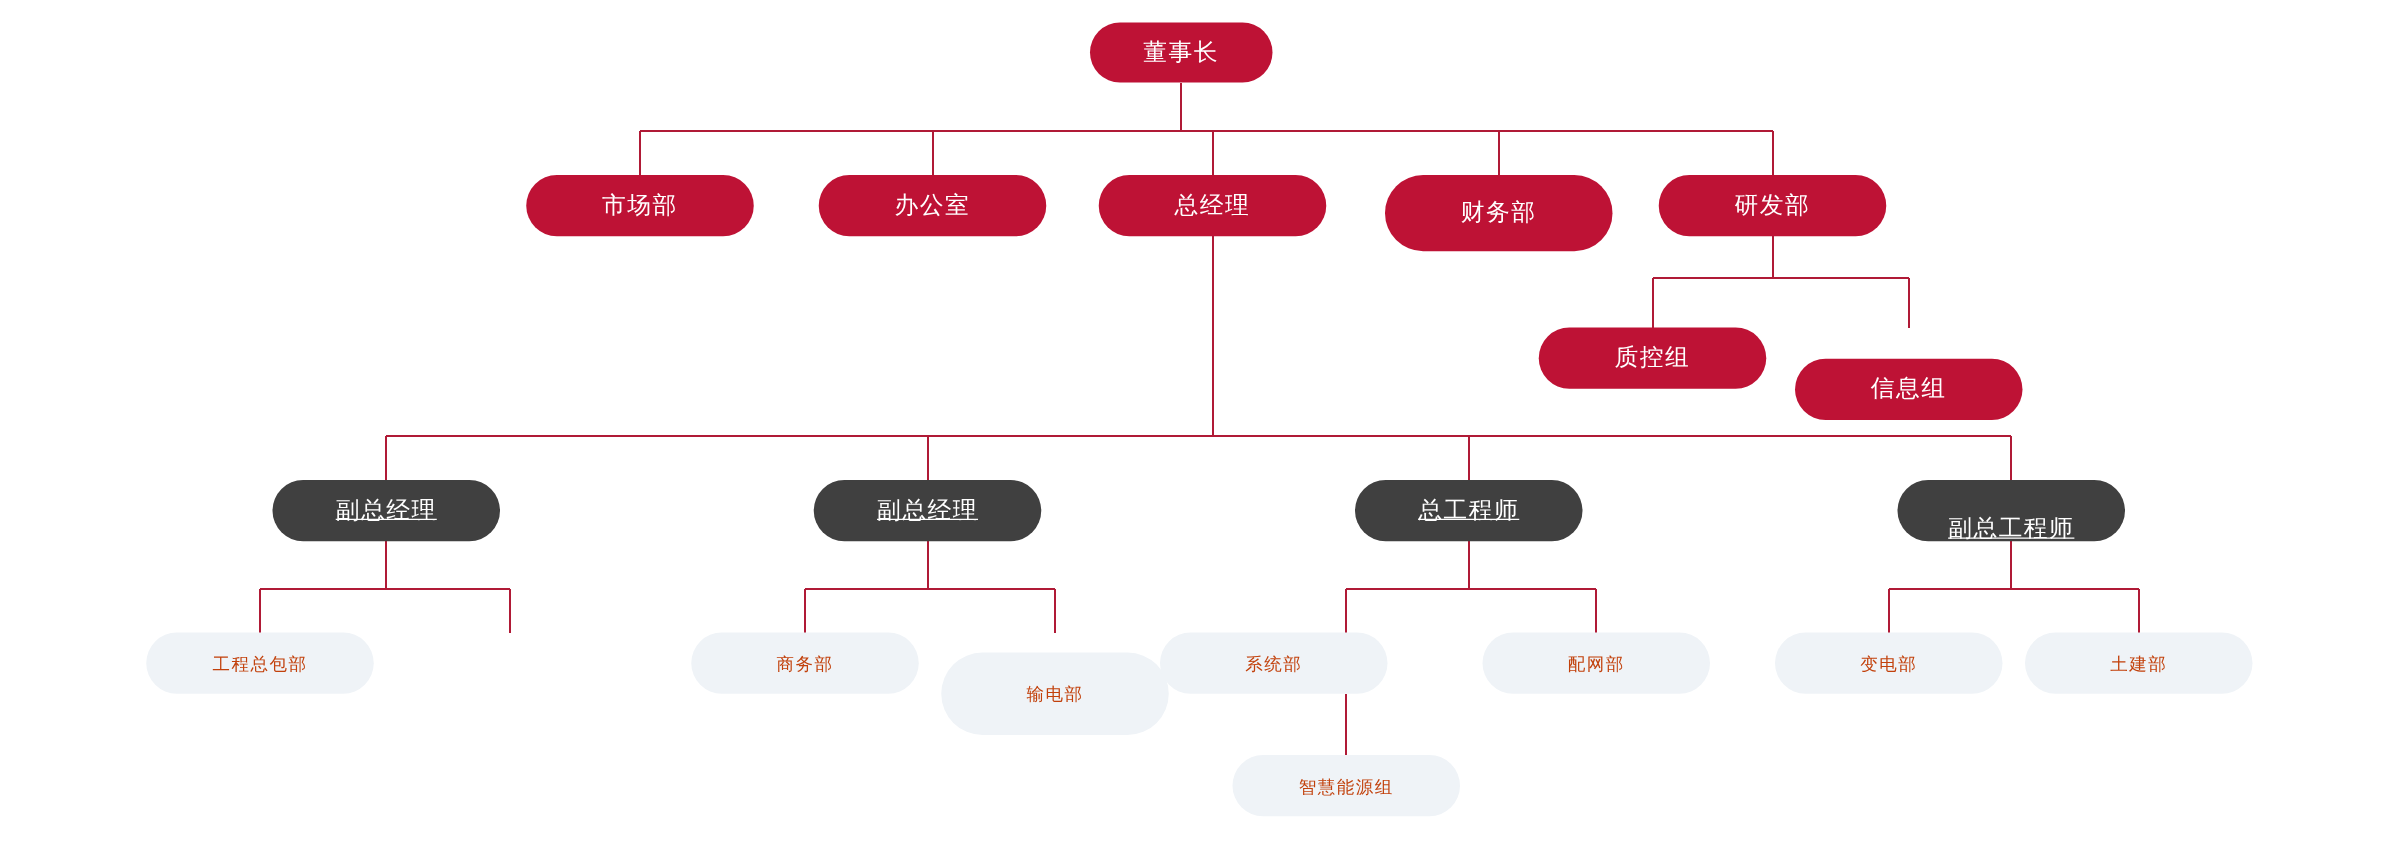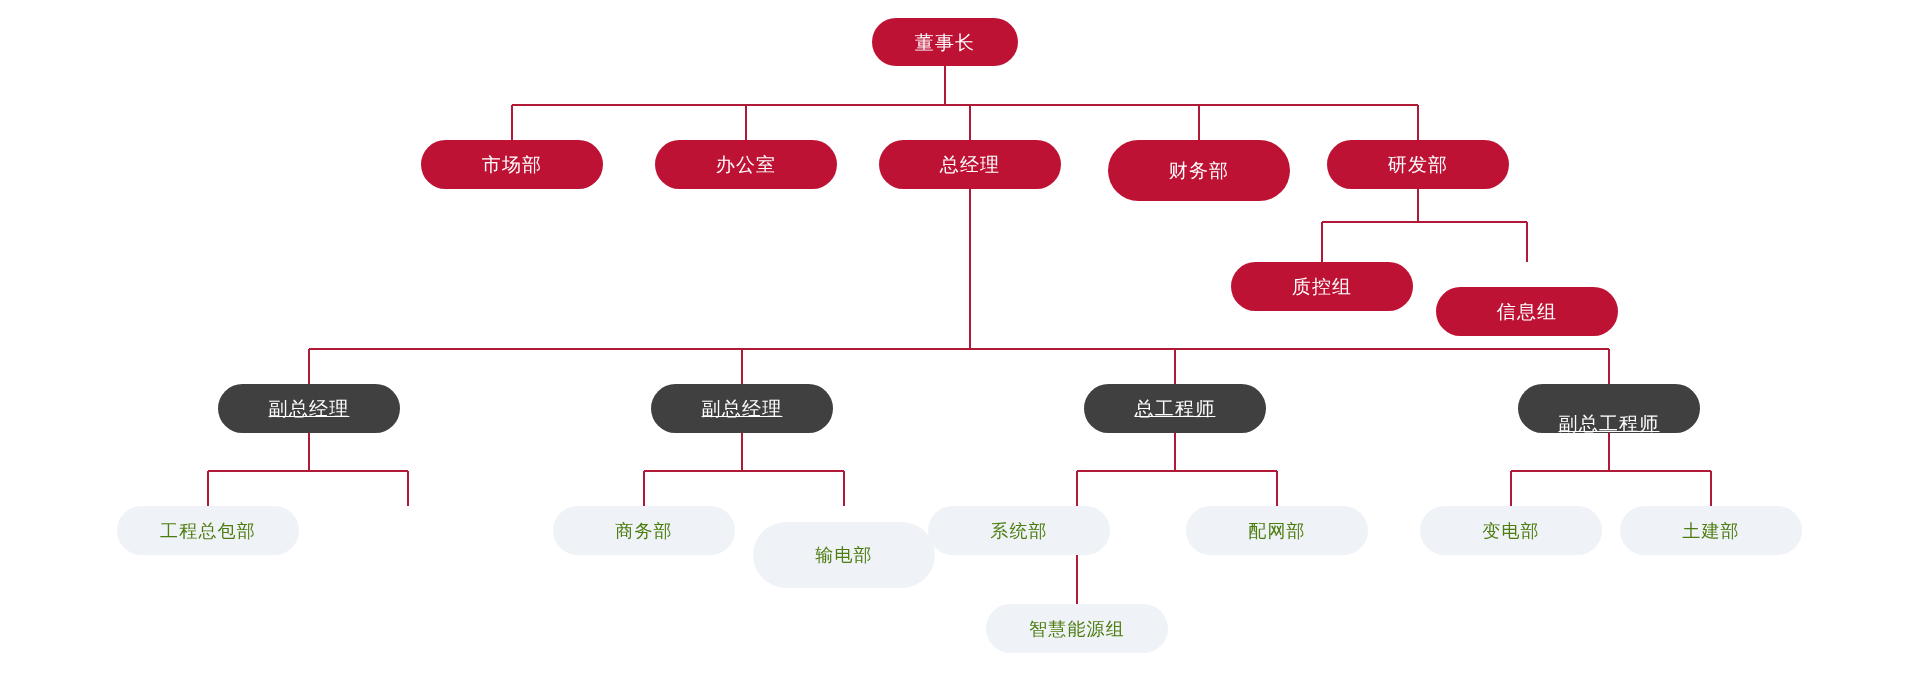--- a/index.html
+++ b/index.html
@@ -50,22 +50,22 @@
   
   .node.level-pink {
     background: #404040;
     color: #ffffff;
     font-size: 19px;
     text-decoration: underline;
   }
   
   .node.level-pale {
     background: #EFF3F7;
-    color: #4d7c0f;
-    font-size: 18px;
+    color: #c2410c;
+    font-size: 14px;
   }
 </style>
 </head>
 <body>
 
 <div id="chart-canvas">
 
   <svg class="connectors" viewBox="0 0 1920 677" xmlns="http://www.w3.org/2000/svg">
     <g fill="none" stroke="#B01A36" stroke-width="1.6" shape-rendering="crispEdges">
 

